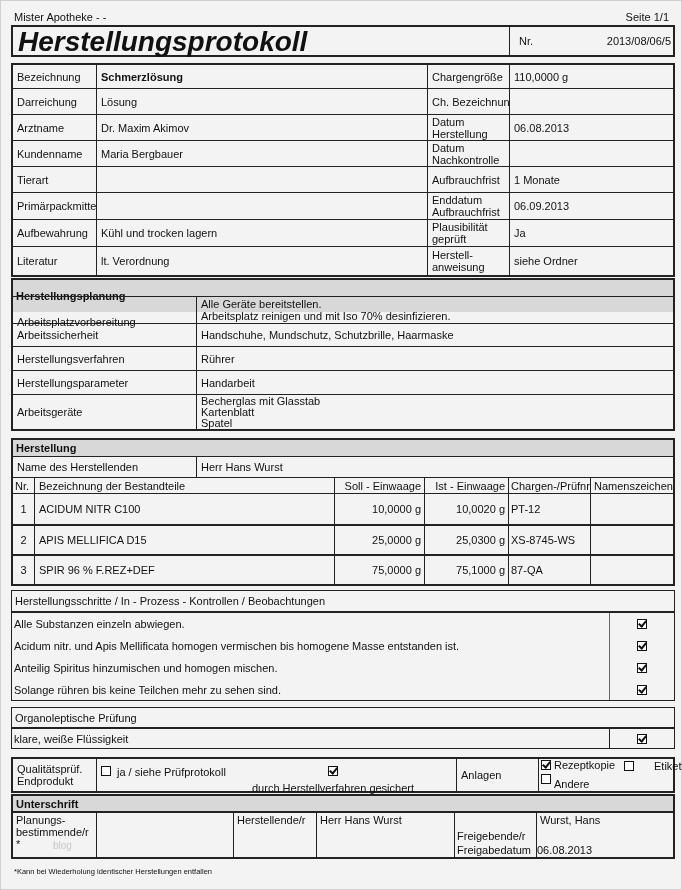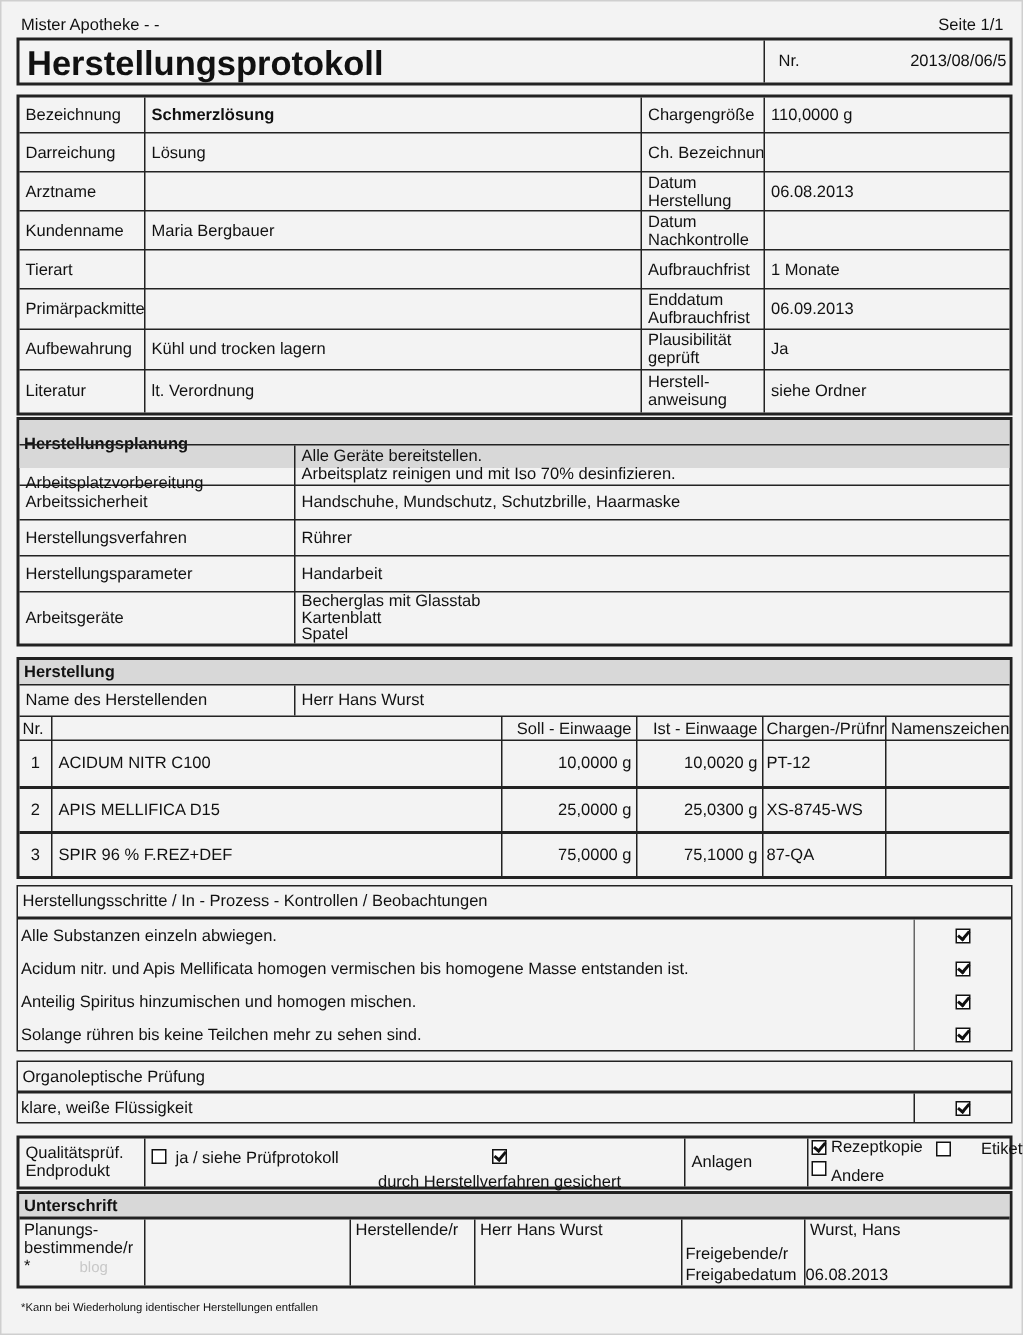--- a/index.html
+++ b/index.html
@@ -22,21 +22,21 @@
 </style>
 </head>
 <body>
 
 <div class="page">
 
   <div class="abs" style="left:13px;top:10px;">Mister Apotheke -   -</div>
   <div class="abs" style="right:12px;top:10px;">Seite 1/1</div>
 
   <div class="box thick" style="left:10px;top:24px;width:664px;height:32px;">
-    <div class="abs" style="left:5px;top:2px;font-size:23px;font-weight:bold;line-height:26px;">Herstellungsprotokoll</div>
+    <div class="abs" style="left:5px;top:2px;font-size:28px;font-weight:bold;line-height:26px;font-style:italic;">Herstellungsprotokoll</div>
     <div class="vl" style="left:496px;top:0;height:28px;"></div>
     <div class="abs" style="left:506px;top:8px;">Nr.</div>
     <div class="abs" style="right:2px;top:8px;">2013/08/06/5</div>
   </div>
 
   <div class="box thick" style="left:10px;top:62px;width:664px;height:214px;">
     <div class="vl" style="left:83px;top:0;height:210px;"></div>
     <div class="vl" style="left:414px;top:0;height:210px;"></div>
     <div class="vl" style="left:496px;top:0;height:210px;"></div>
     <div class="hl" style="left:0;top:23px;width:660px;"></div>
@@ -45,20 +45,21 @@
     <div class="hl" style="left:0;top:101px;width:660px;"></div>
     <div class="hl" style="left:0;top:127px;width:660px;"></div>
     <div class="hl" style="left:0;top:154px;width:660px;"></div>
     <div class="hl" style="left:0;top:181px;width:660px;"></div>
 
     <div class="cell" style="left:0;top:0;width:83px;height:23px;">Bezeichnung</div>
     <div class="cell bold" style="left:84px;top:0;width:330px;height:23px;">Schmerzlösung</div>
     <div class="cell" style="left:0;top:24px;width:83px;height:25px;">Darreichung</div>
     <div class="cell" style="left:84px;top:24px;width:330px;height:25px;">Lösung</div>
     <div class="cell" style="left:0;top:50px;width:83px;height:25px;">Arztname</div>
+    <div class="cell" style="left:84px;top:50px;width:330px;height:25px;">Dr. Maxim Akimov</div>
     <div class="cell" style="left:0;top:76px;width:83px;height:25px;">Kundenname</div>
     <div class="cell" style="left:84px;top:76px;width:330px;height:25px;">Maria Bergbauer</div>
     <div class="cell" style="left:0;top:102px;width:83px;height:25px;">Tierart</div>
     <div class="cell" style="left:84px;top:102px;width:330px;height:25px;"></div>
     <div class="cell" style="left:0;top:128px;width:83px;height:26px;">Primärpackmitte</div>
     <div class="cell" style="left:84px;top:128px;width:330px;height:26px;"></div>
     <div class="cell" style="left:0;top:155px;width:83px;height:26px;">Aufbewahrung</div>
     <div class="cell" style="left:84px;top:155px;width:330px;height:26px;">Kühl und trocken lagern</div>
     <div class="cell" style="left:0;top:182px;width:83px;height:28px;">Literatur</div>
     <div class="cell" style="left:84px;top:182px;width:330px;height:28px;">lt. Verordnung</div>
@@ -112,20 +113,21 @@
     <div class="cell" style="left:0;top:17px;width:183px;height:20px;">Name des Herstellenden</div>
     <div class="cell" style="left:184px;top:17px;width:476px;height:20px;">Herr Hans Wurst</div>
     <div class="hl" style="left:0;top:37px;width:660px;"></div>
 
     <div class="vl" style="left:21px;top:38px;height:106px;"></div>
     <div class="vl" style="left:321px;top:38px;height:106px;"></div>
     <div class="vl" style="left:411px;top:38px;height:106px;"></div>
     <div class="vl" style="left:495px;top:38px;height:106px;"></div>
     <div class="vl" style="left:577px;top:38px;height:106px;"></div>
     <div class="cell" style="left:0;top:38px;width:21px;height:15px;padding-left:2px;">Nr.</div>
+    <div class="cell" style="left:22px;top:38px;width:299px;height:15px;">Bezeichnung der Bestandteile</div>
     <div class="cell right" style="left:322px;top:38px;width:89px;height:15px;">Soll - Einwaage</div>
     <div class="cell right" style="left:412px;top:38px;width:83px;height:15px;">Ist - Einwaage</div>
     <div class="cell" style="left:496px;top:38px;width:81px;height:15px;padding-left:2px;">Chargen-/Prüfnr.</div>
     <div class="cell" style="left:578px;top:38px;width:82px;height:15px;padding-left:3px;">Namenszeichen</div>
     <div class="hl" style="left:0;top:53px;width:660px;"></div>
 
     <div class="cell center" style="left:0;top:54px;width:21px;height:29px;">1</div>
     <div class="cell" style="left:22px;top:54px;width:299px;height:29px;">ACIDUM NITR C100</div>
     <div class="cell right" style="left:322px;top:54px;width:89px;height:29px;">10,0000 g</div>
     <div class="cell right" style="left:412px;top:54px;width:83px;height:29px;">10,0020 g</div>

